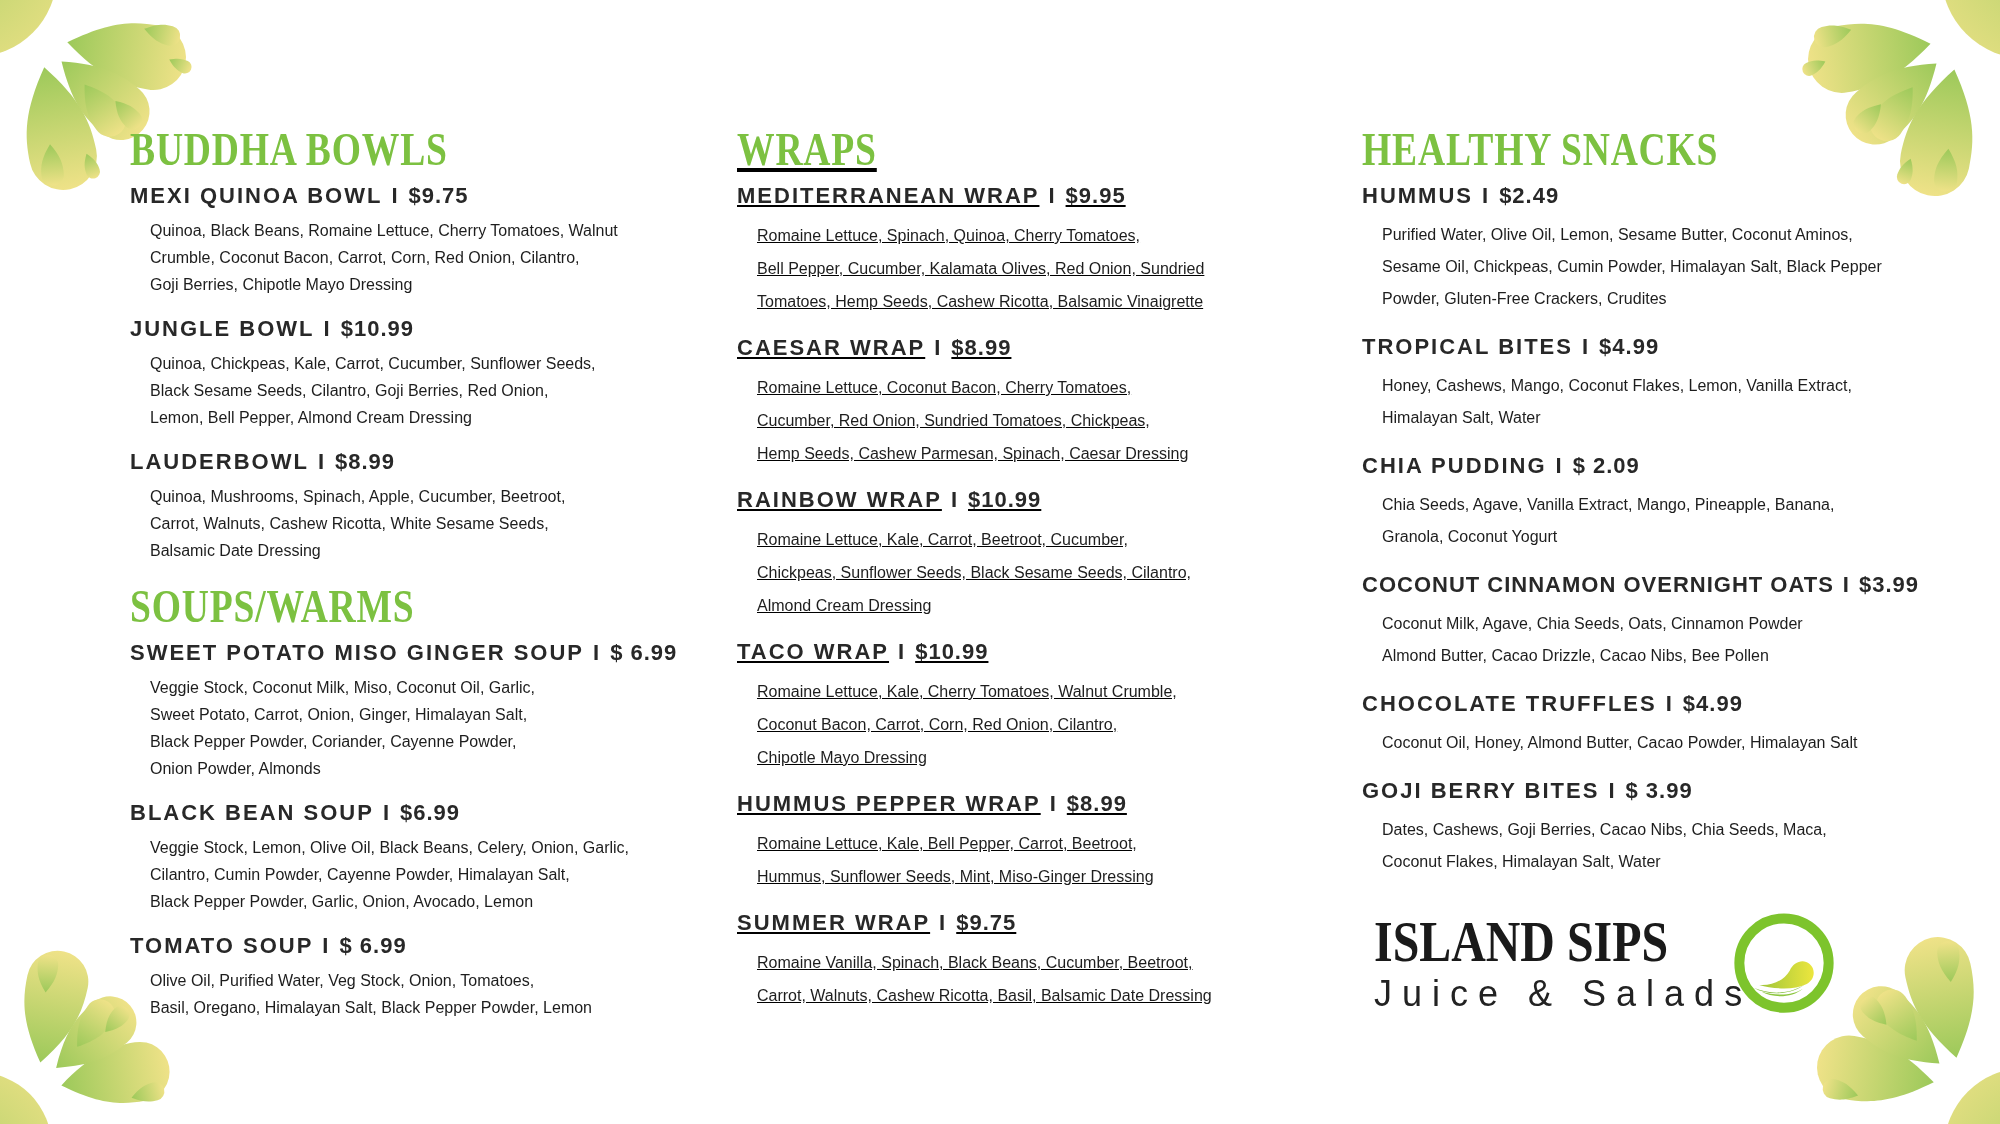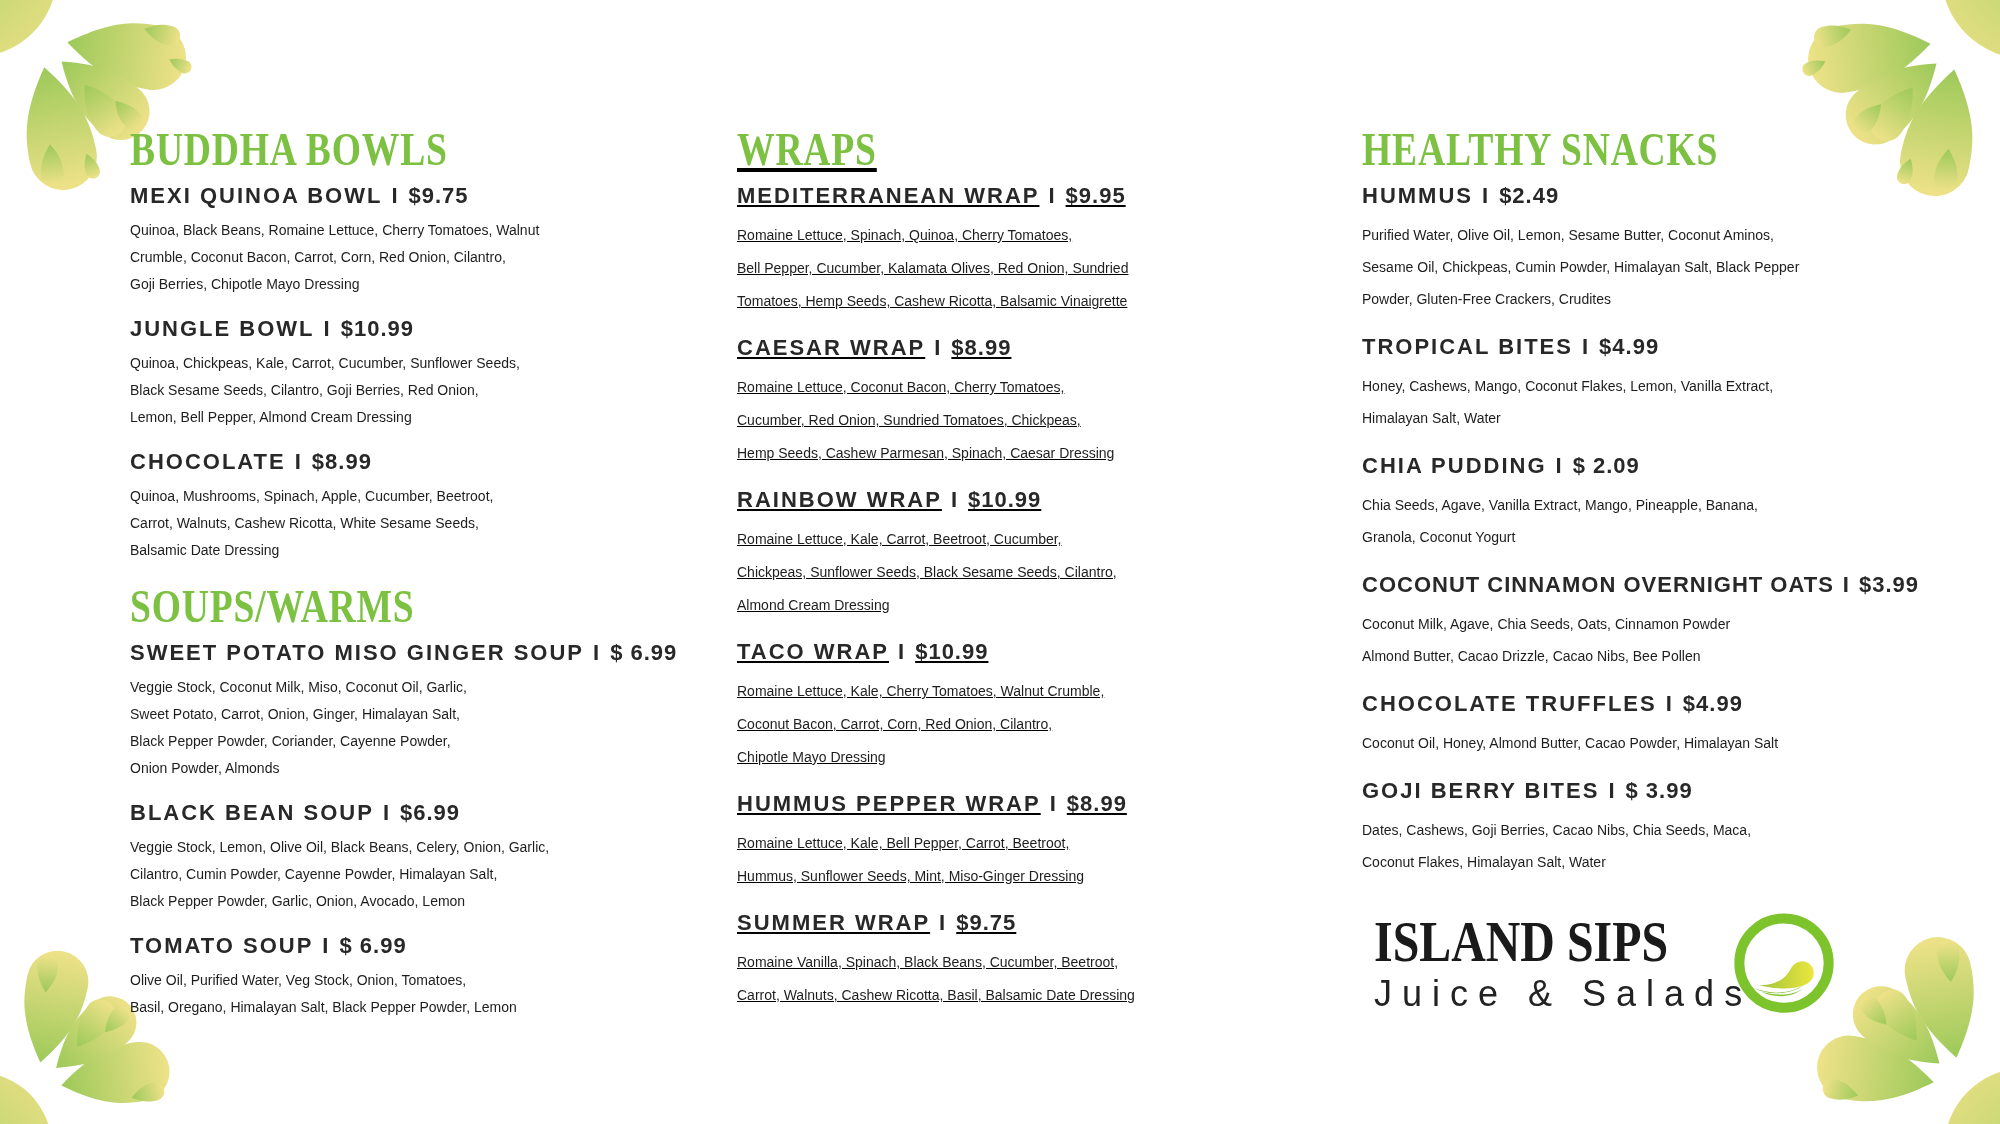--- a/index.html
+++ b/index.html
@@ -16,21 +16,21 @@
   .sec-title{color:#7cc141;font-family:"Liberation Serif","DejaVu Serif",serif;font-weight:700;
              font-size:47px;line-height:38px;margin:0 0 16px;letter-spacing:1px;
              transform:scaleX(.8);transform-origin:0 50%;white-space:nowrap;}
 
   
   .item-title{color:#282828;font-size:22px;line-height:24px;font-weight:700;letter-spacing:2px;
               margin:8px 0 9px;white-space:nowrap;}
   .item-title .sep{display:inline-block;margin:0 9px;}
   .item-title .price{letter-spacing:1px;}
   .item-title.condensed{letter-spacing:1px;}
-  .ing{color:#1d1d1d;font-size:14px;white-space:pre-line;}
+  .ing{color:#1d1d1d;font-size:16px;white-space:pre-line;margin-left:20px;}
   .col-left .ing{line-height:27px;}
   .col-mid .ing{line-height:33px;}
   .col-right .ing{line-height:32px;}
   .item{margin-bottom:19px;}
   .col-mid .item{margin-bottom:18px;}
   .col-right .item{margin-bottom:20px;}
   .col-mid .item-title,.col-right .item-title{margin-bottom:11px;}
   .col-left section + section{margin-top:23px;}
 
   
@@ -128,21 +128,21 @@
 Crumble, Coconut Bacon, Carrot, Corn, Red Onion, Cilantro,
 Goji Berries, Chipotle Mayo Dressing</div>
       </div>
       <div class="item">
         <h3 class="item-title"><span>JUNGLE BOWL</span><span class="sep">I</span><span class="price">$10.99</span></h3>
         <div class="ing">Quinoa, Chickpeas, Kale, Carrot, Cucumber, Sunflower Seeds,
 Black Sesame Seeds, Cilantro, Goji Berries, Red Onion,
 Lemon, Bell Pepper, Almond Cream Dressing</div>
       </div>
       <div class="item">
-        <h3 class="item-title"><span>CHOCOLATE</span><span class="sep">I</span><span class="price">$8.99</span></h3>
+        <h3 class="item-title"><span>LAUDERBOWL</span><span class="sep">I</span><span class="price">$8.99</span></h3>
         <div class="ing">Quinoa, Mushrooms, Spinach, Apple, Cucumber, Beetroot,
 Carrot, Walnuts, Cashew Ricotta, White Sesame Seeds,
 Balsamic Date Dressing</div>
       </div>
     </section>
 
     <section>
       <h2 class="sec-title">SOUPS/WARMS</h2>
       <div class="item">
         <h3 class="item-title"><span>SWEET POTATO MISO GINGER SOUP</span><span class="sep">I</span><span class="price">$ 6.99</span></h3>

